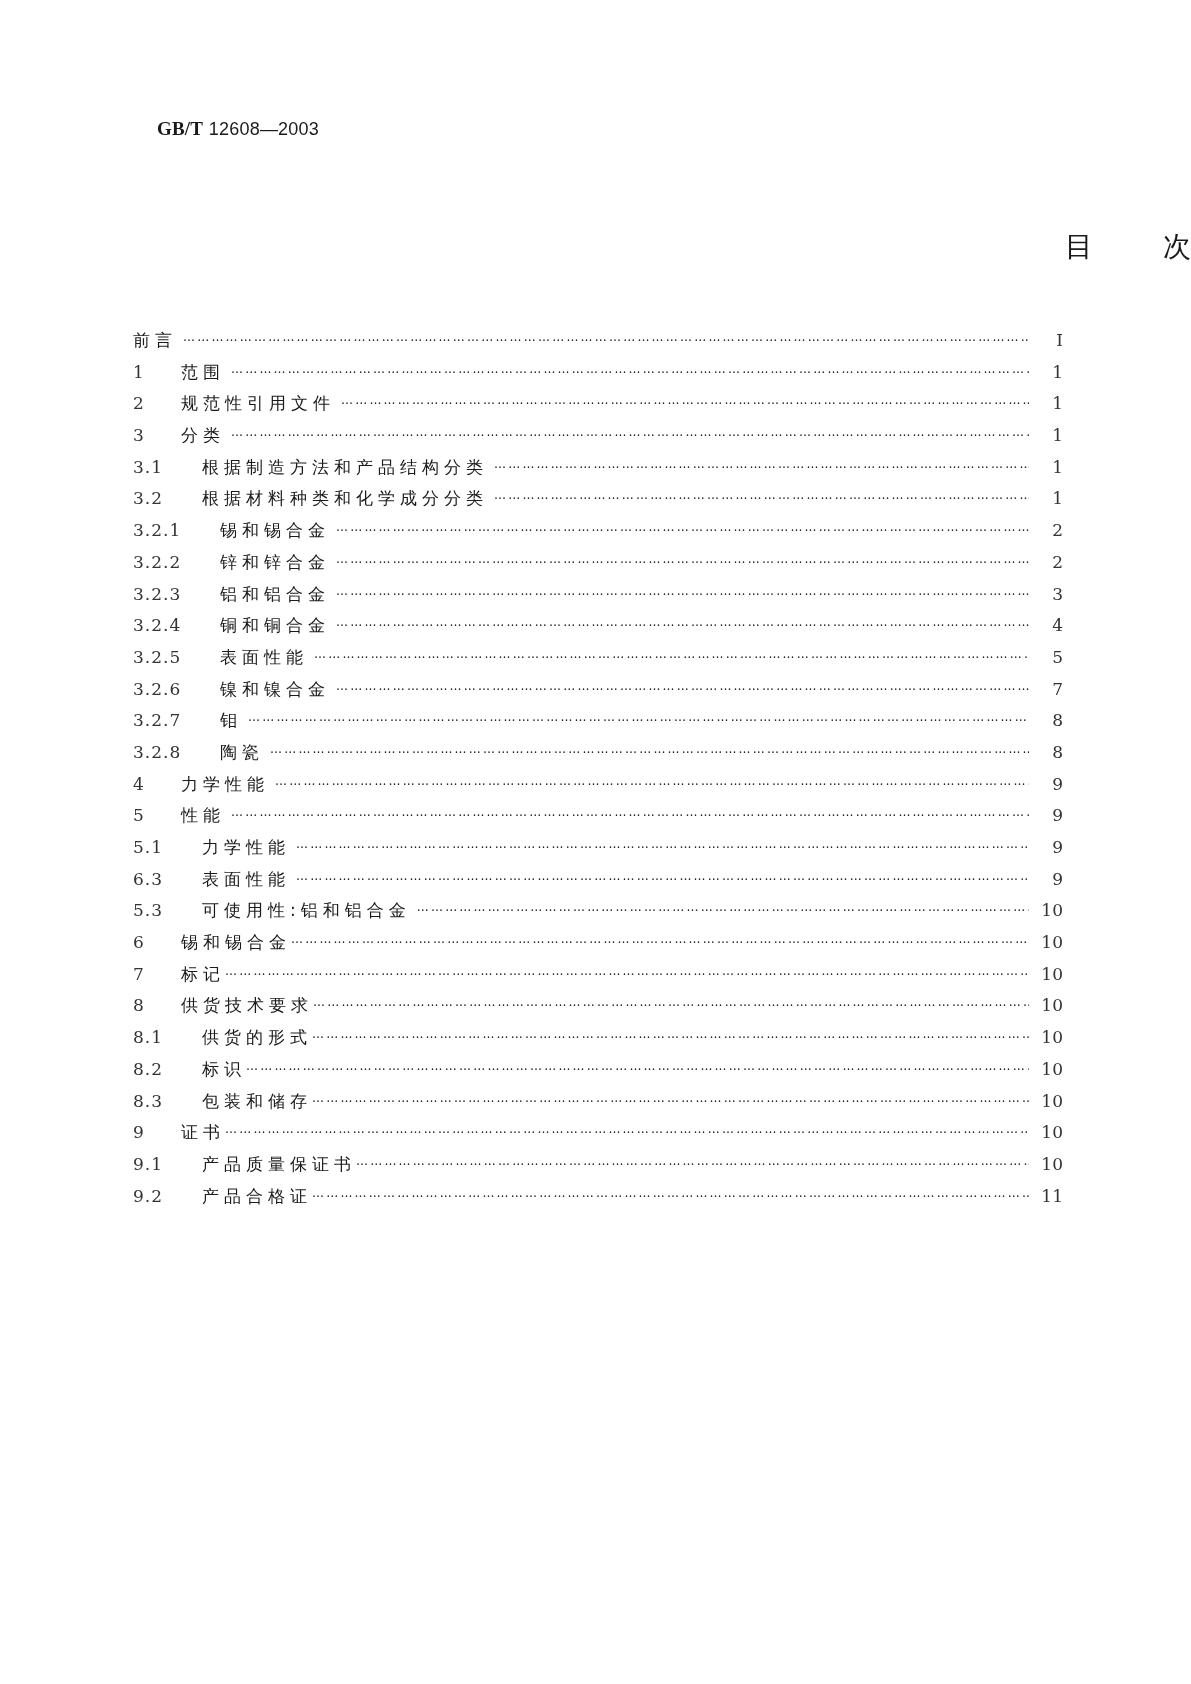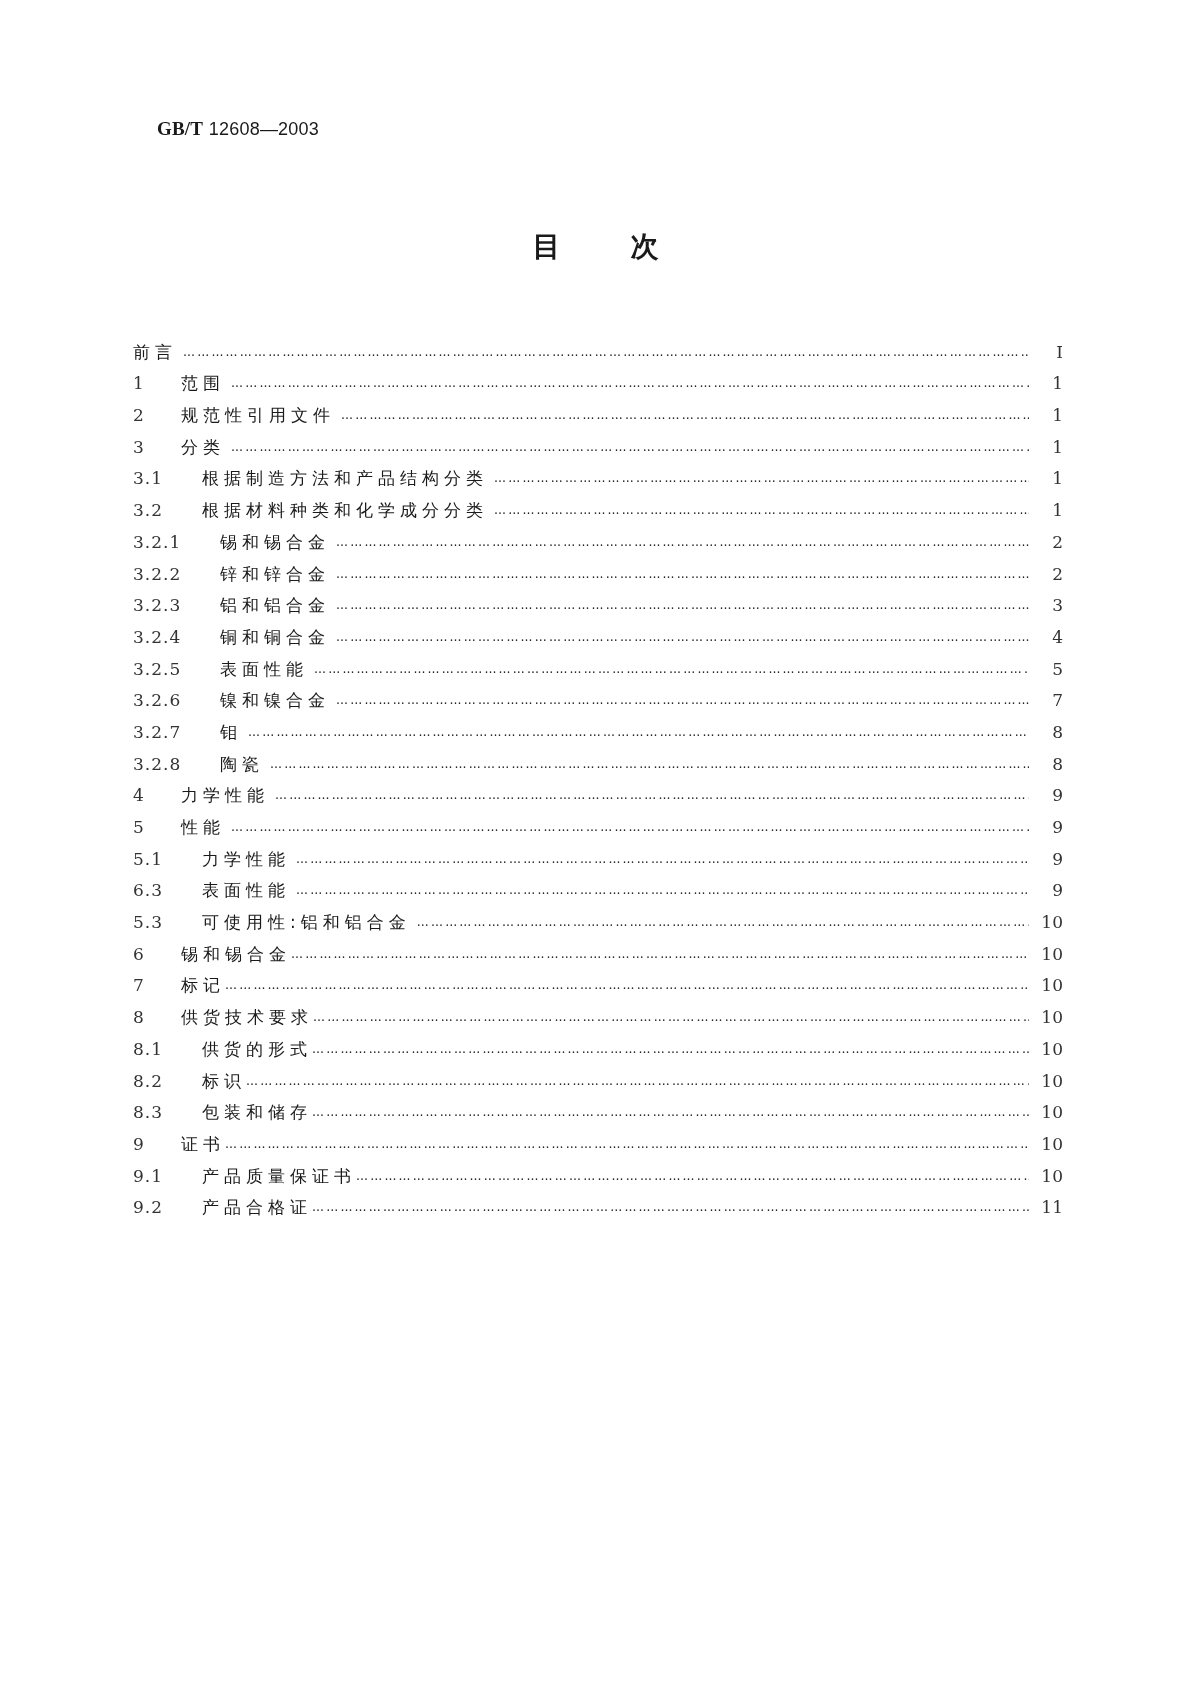--- a/index.html
+++ b/index.html
@@ -15,31 +15,31 @@
     .doc-code .prefix {
       font-family: "Liberation Serif", "DejaVu Serif", serif;
       font-weight: bold; font-size: 19px;
     }
     .doc-code .num {
       font-family: "Liberation Sans", "DejaVu Sans", sans-serif;
       font-size: 18px;
     }
     .toc-title {
       position: absolute; left: 0; width: 1191px; top: 228px;
-      text-align: center;
+      text-align: right;
       font-family: "DejaVu Sans", "Liberation Sans", sans-serif;
-      font-weight: bold; font-size: 28px; letter-spacing: 0;
+      font-weight: normal; font-size: 28px; letter-spacing: 0;
     }
     .toc-title span { display: inline-block; }
     .toc-title .gap { width: 70px; }
     .toc {
       position: absolute; left: 133px; top: 330px; width: 930px;
     }
     .toc-row {
-      display: flex; align-items: flex-end;
+      display: flex; 
       height: 31.7px;
       font-size: 17px;
       line-height: 20px;
     }
     .toc-row .no {
       flex: none;
       font-family: "DejaVu Serif", "Liberation Serif", serif;
       color: #333;
       letter-spacing: 1px;
       white-space: pre;

